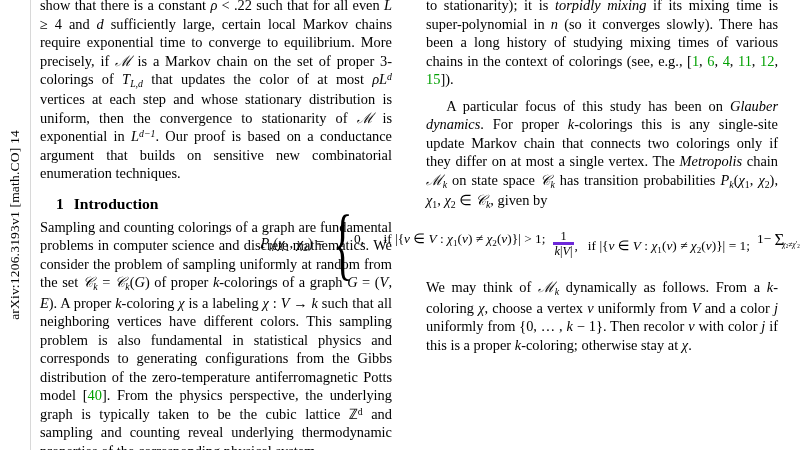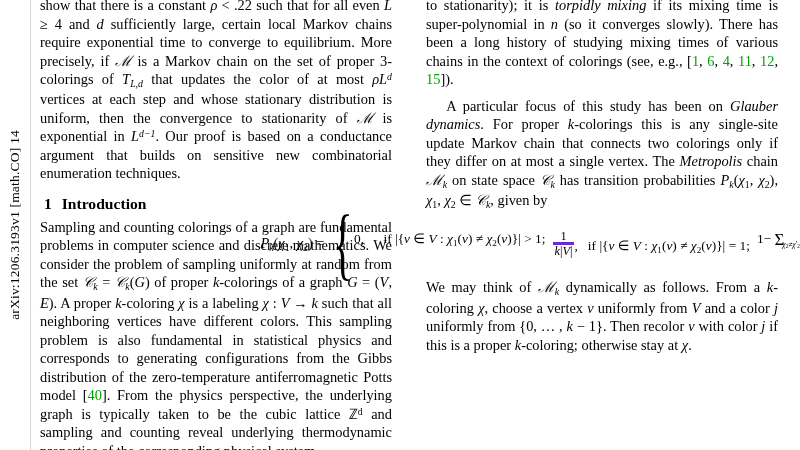--- a/index.html
+++ b/index.html
@@ -67,21 +67,21 @@
     margin: 0;
     text-indent: 1.4em;
   }
   .para.noindent {
     text-indent: 0;
   }
   .para + .para {
     margin-top: 8px;
   }
   .section-head {
-    margin: 11px 0 4px 4px;
+    margin: 11px 0 4px 16px;
     font-size: 15.6px;
     font-weight: bold;
     text-indent: 0;
   }
   .section-head .num {
     margin-right: 10px;
   }
   .mi { font-style: italic; }
   .mcal { font-family: "Liberation Serif", serif; font-style: italic; }
   .bb { font-family: "Liberation Serif", serif; }

